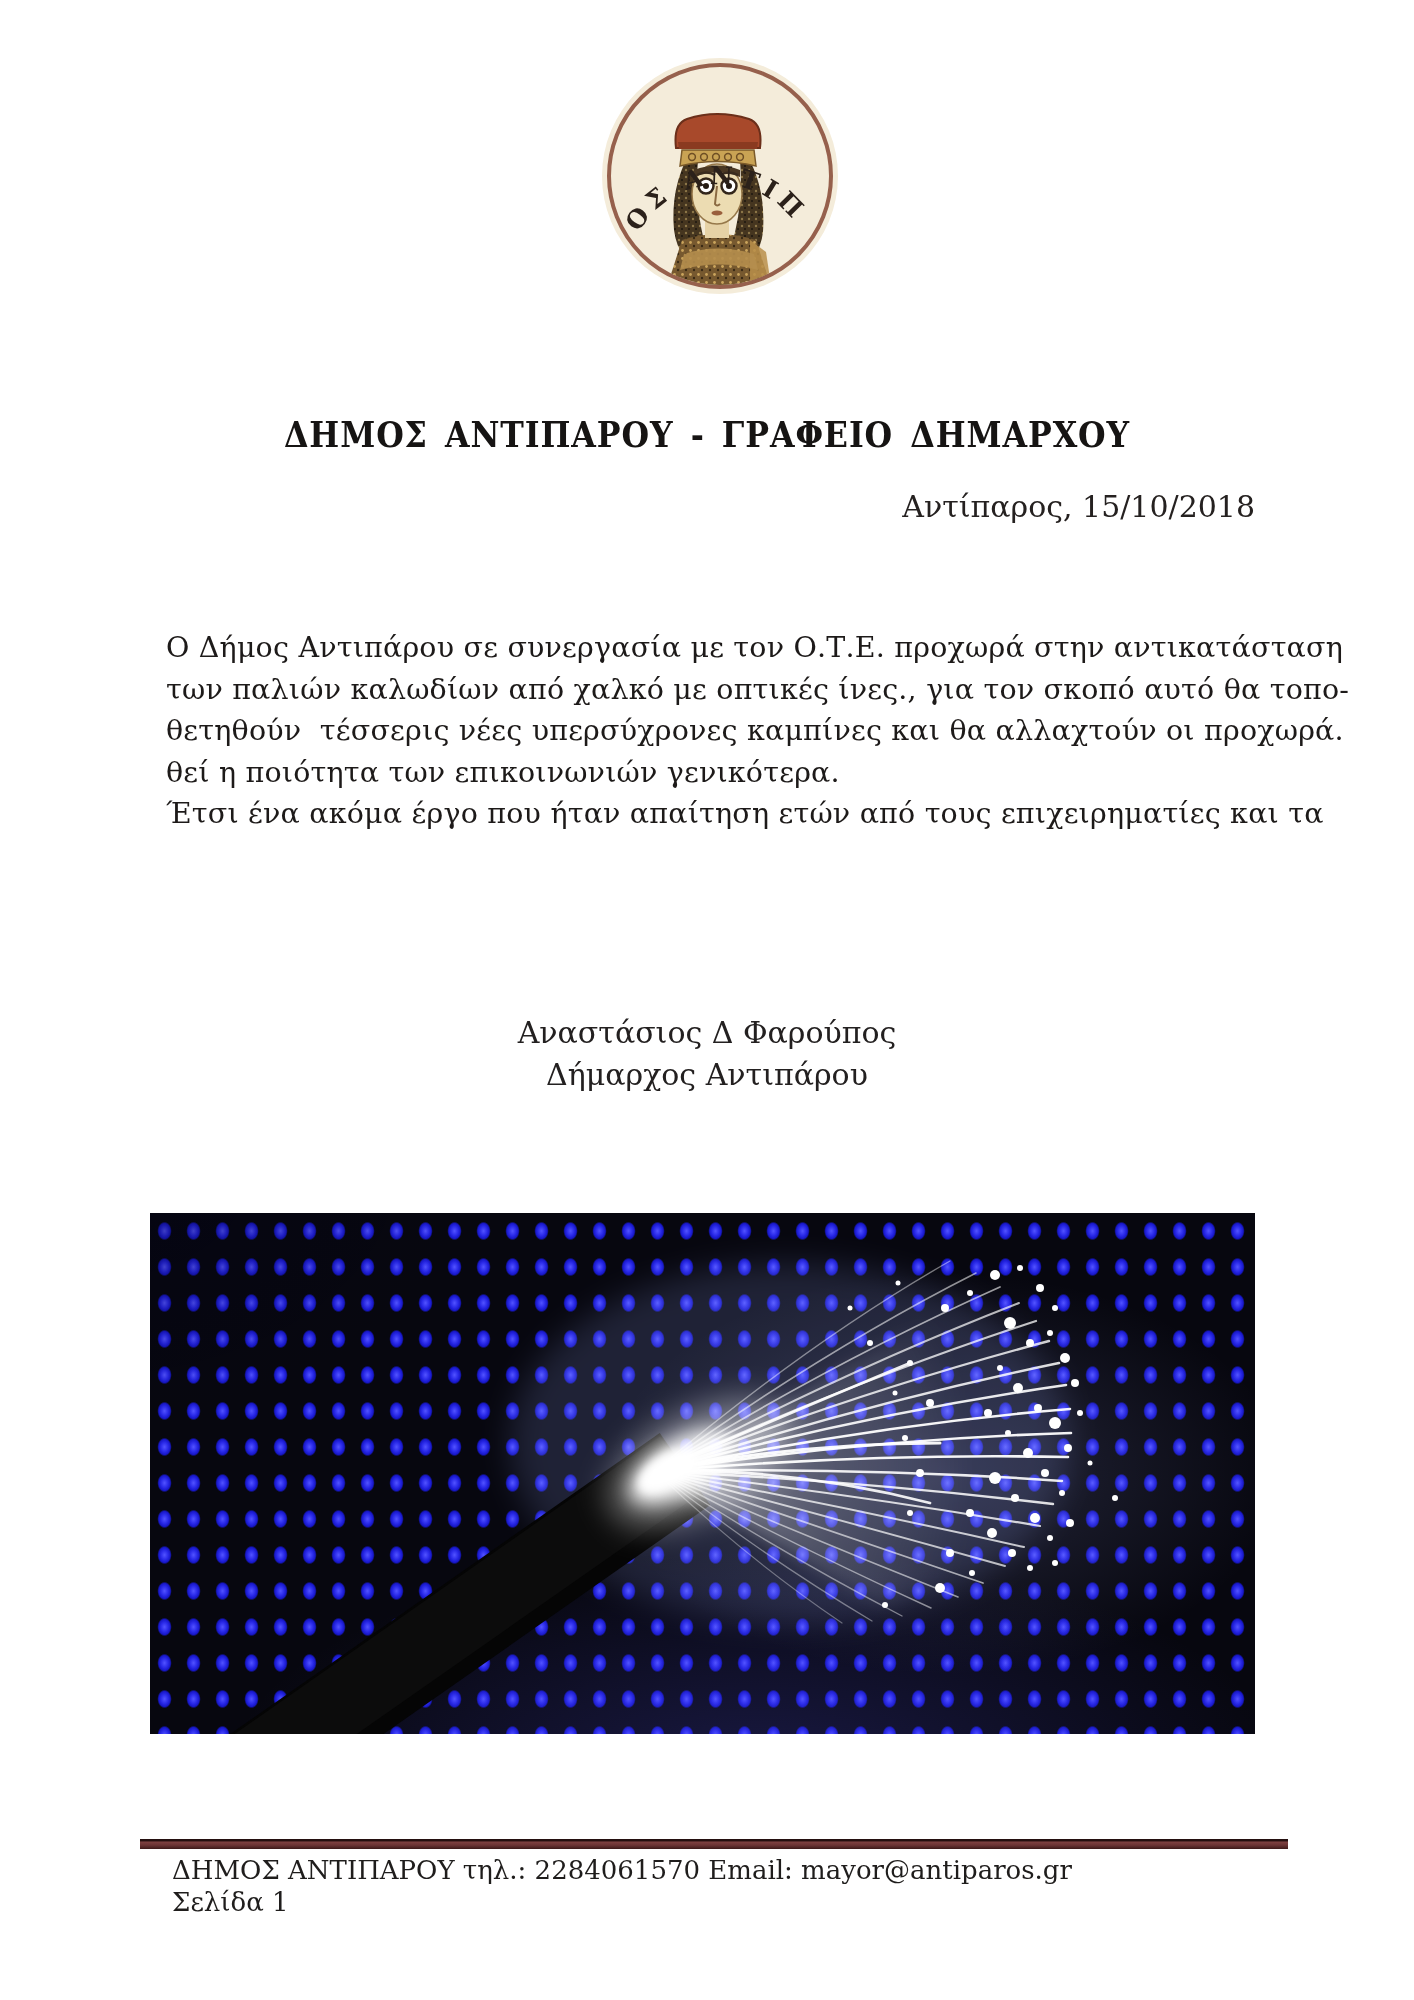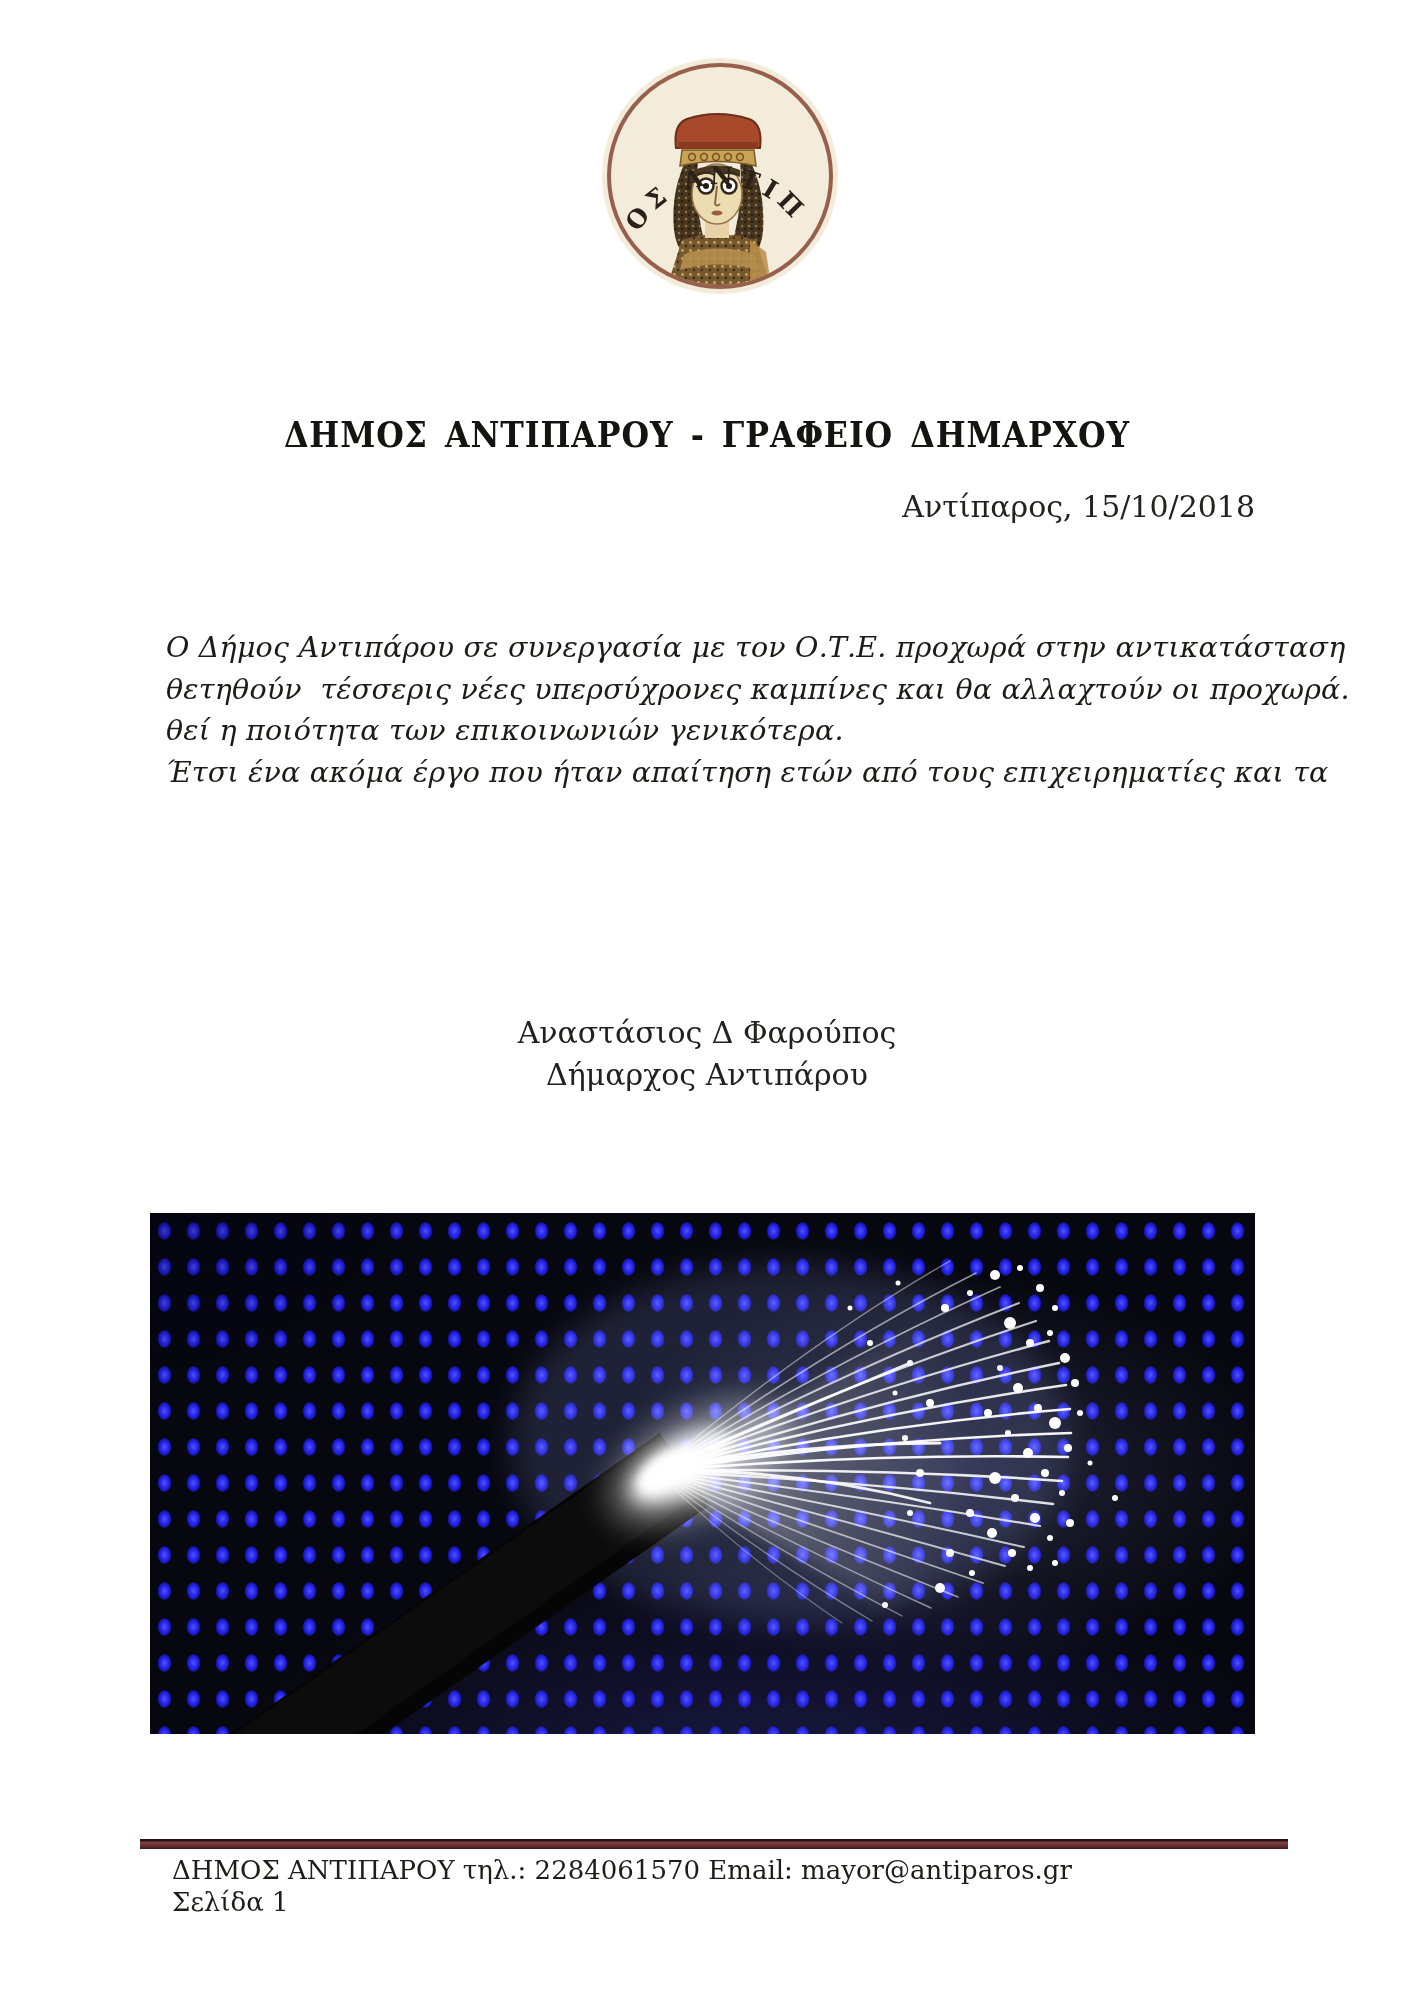--- a/index.html
+++ b/index.html
@@ -13,21 +13,21 @@
   .title{
     position:absolute;top:414px;left:0;width:1414px;text-align:center;
     font-weight:bold;font-size:36px;line-height:40px;letter-spacing:1px;word-spacing:6px;
     color:#161413;transform:scaleX(0.88);transform-origin:50% 50%;white-space:nowrap;
   }
   .date{
     position:absolute;top:489px;right:159px;
     font-size:30px;line-height:36px;color:#252120;white-space:nowrap;
   }
   
-  .body-block{position:absolute;top:627px;left:166px;width:1095px;font-style:italic;}
+  .body-block{position:absolute;top:627px;left:166px;width:1095px;}
   .body-line{
     font-size:28.5px;line-height:41.5px;color:#1d1a19;
     white-space:pre;letter-spacing:0.2px;
   }
   
   .signature{
     position:absolute;top:1012px;left:0;width:1414px;text-align:center;
     font-size:30px;line-height:42px;color:#232020;
   }
   
@@ -124,20 +124,21 @@
     <text font-family="DejaVu Serif, Liberation Serif, serif" font-size="25" font-weight="bold" fill="#2b211a" letter-spacing="4">
       <textPath href="#sealArc" startOffset="50%" text-anchor="middle" textLength="372">ΔΗΜΟΣ ΑΝΤΙΠΑΡΟΥ</textPath>
     </text>
   </svg>
 
   <div class="title">ΔΗΜΟΣ ΑΝΤΙΠΑΡΟΥ - ΓΡΑΦΕΙΟ ΔΗΜΑΡΧΟΥ</div>
   <div class="date">Αντίπαρος, 15/10/2018</div>
 
   <div class="body-block">
     <div class="body-line">Ο Δήμος Αντιπάρου σε συνεργασία με τον Ο.Τ.Ε. προχωρά στην αντικατάσταση</div>
+    <div class="body-line">των παλιών καλωδίων από χαλκό με οπτικές ίνες., για τον σκοπό αυτό θα τοπο-</div>
     <div class="body-line">θετηθούν  τέσσερις νέες υπερσύχρονες καμπίνες και θα αλλαχτούν οι προχωρά.</div>
     <div class="body-line">θεί η ποιότητα των επικοινωνιών γενικότερα.</div>
     <div class="body-line">Έτσι ένα ακόμα έργο που ήταν απαίτηση ετών από τους επιχειρηματίες και τα</div>
   </div>
 
   <div class="signature">
     <div>Αναστάσιος Δ Φαρούπος</div>
     <div>Δήμαρχος Αντιπάρου</div>
   </div>
 

